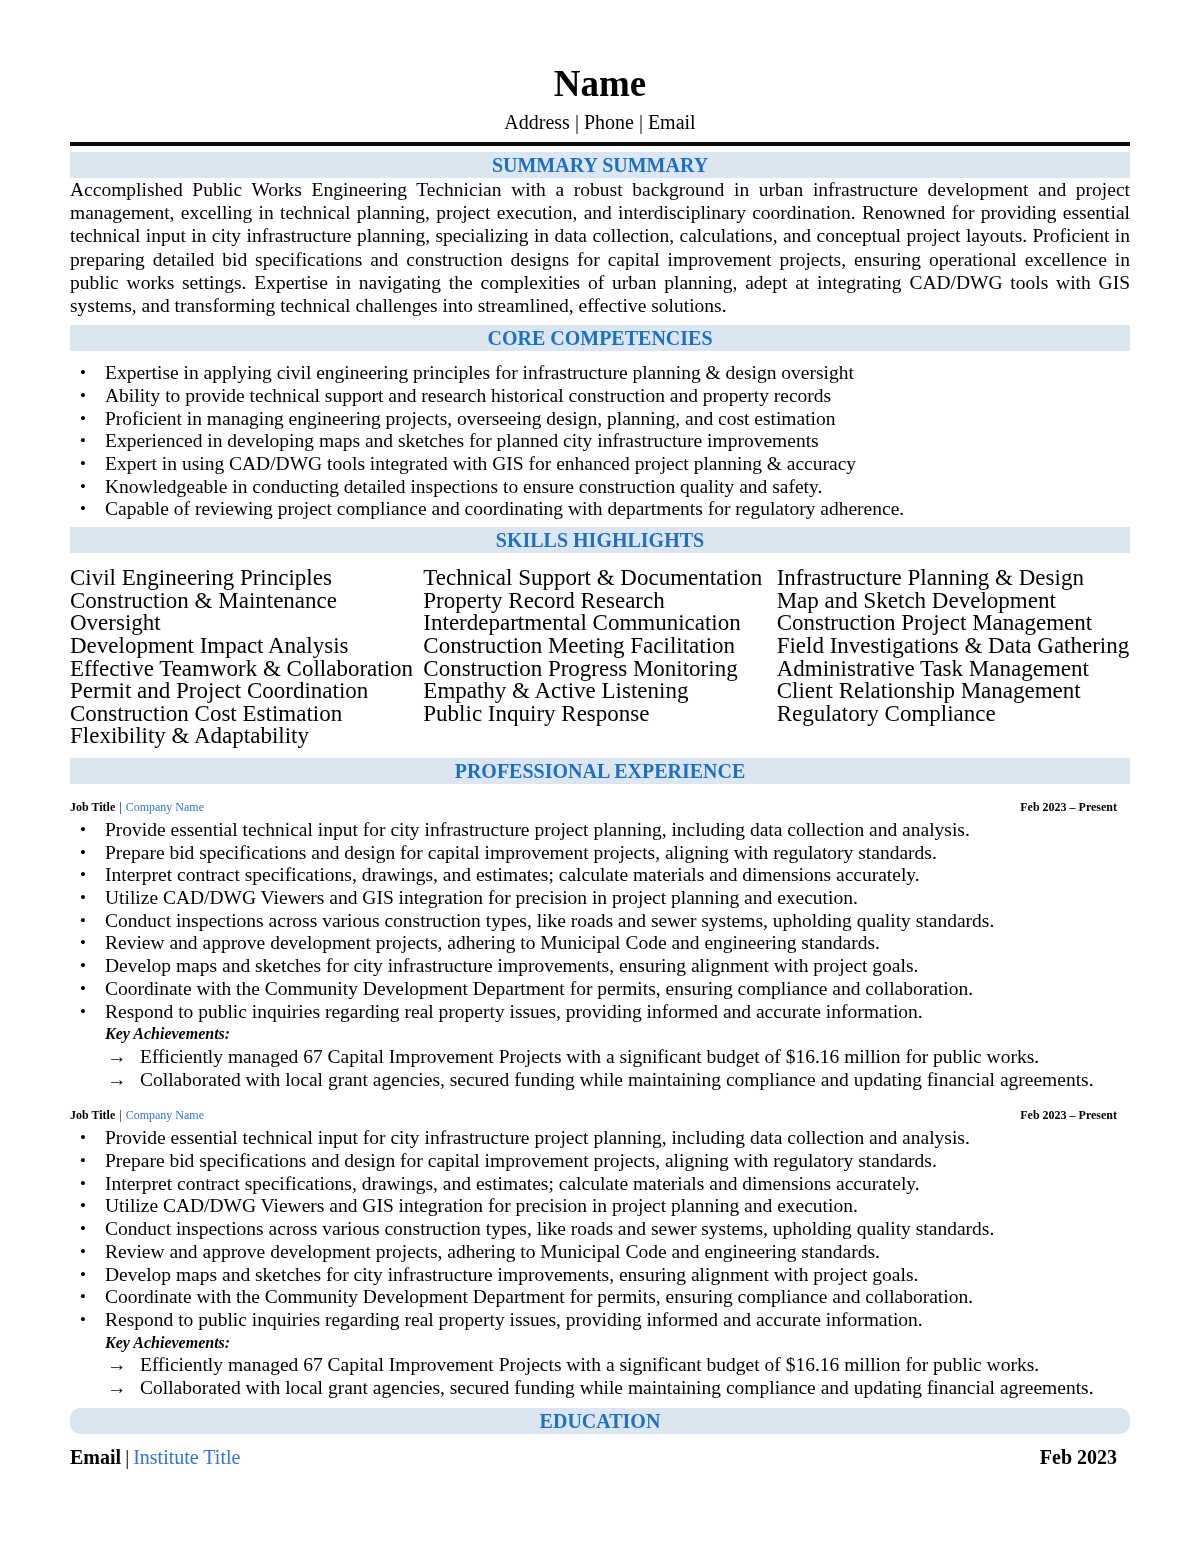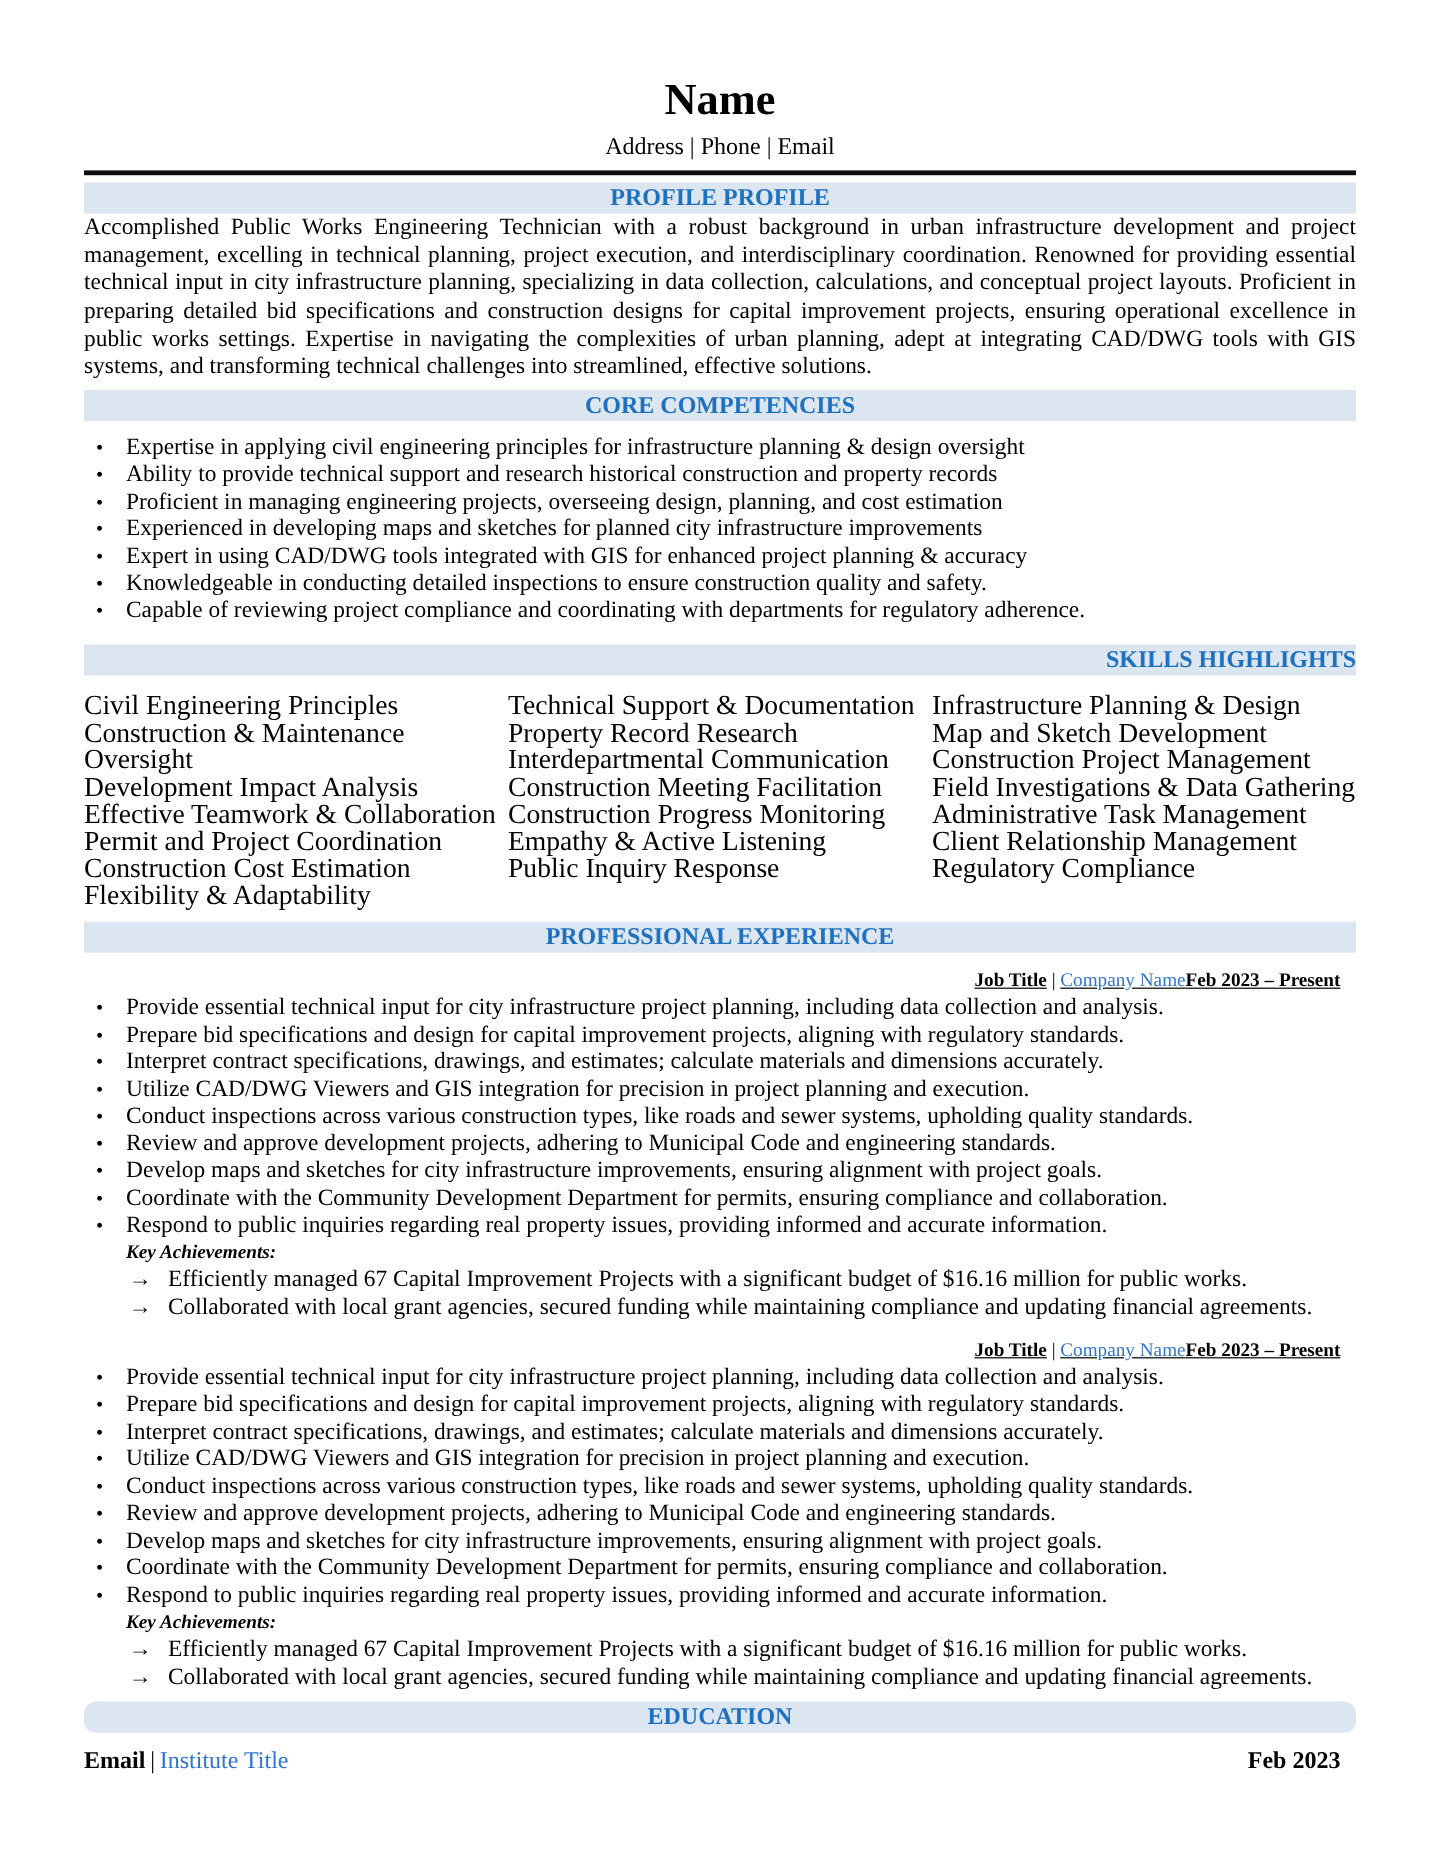--- a/index.html
+++ b/index.html
@@ -36,21 +36,21 @@
     background: #dce6f1;
     height: 26px;
     line-height: 26px;
     text-align: center;
     font-size: 20px;
     font-weight: bold;
     color: #1e70c1;
   }
   .bar-profile     { margin-top: 6px; }
   .bar-core        { margin-top: 8px; }
-  .bar-skills      { margin-top: 16px; text-align: right; }
+  .bar-skills      { margin-top: 6px; }
   .bar-experience  { margin-top: 10px; }
   .bar-education   { margin-top: 8px; border-radius: 10px; }
 
   
   .profile-text {
     font-size: 19.5px;
     line-height: 23.2px;
     text-align: justify;
   }
 
@@ -76,25 +76,24 @@
     grid-template-columns: 1fr 1fr 1fr;
   }
   .skills-column li {
     font-size: 23px;
     line-height: 22.6px;
   }
 
   
   .job-header {
     display: flex;
-    justify-content: flex-end;
+    justify-content: space-between;
     align-items: baseline;
-    font-size: 16px;
+    font-size: 12px;
     line-height: 23px;
-    text-decoration: underline;
   }
   .job-header-1 { margin-top: 12px; }
   .job-header-2 { margin-top: 13px; }
   .job-title { font-weight: bold; }
   .job-sep { font-weight: normal; padding: 0 4px; }
   .company-name { color: #2e75d0; }
   .job-dates { font-weight: bold; padding-right: 13px; white-space: nowrap; }
 
   .achievements-label {
     margin-left: 35px;
@@ -130,21 +129,21 @@
 </style>
 </head>
 <body>
 
 <div class="page">
 
   <div class="candidate-name">Name</div>
   <div class="contact-line">Address | Phone | Email</div>
   <div class="header-rule"></div>
 
-  <div class="section-bar bar-profile">PROFILE PROFILE</div>
+  <div class="section-bar bar-profile">SUMMARY SUMMARY</div>
   <p class="profile-text">Accomplished Public Works Engineering Technician with a robust background in urban infrastructure development and project management, excelling in technical planning, project execution, and interdisciplinary coordination. Renowned for providing essential technical input in city infrastructure planning, specializing in data collection, calculations, and conceptual project layouts. Proficient in preparing detailed bid specifications and construction designs for capital improvement projects, ensuring operational excellence in public works settings. Expertise in navigating the complexities of urban planning, adept at integrating CAD/DWG tools with GIS systems, and transforming technical challenges into streamlined, effective solutions.</p>
 
   <div class="section-bar bar-core">CORE COMPETENCIES</div>
   <ul class="bullet-list core-list">
 
       <li><span class="bullet">•</span><span>Expertise in applying civil engineering principles for infrastructure planning &amp; design oversight</span></li>
 
       <li><span class="bullet">•</span><span>Ability to provide technical support and research historical construction and property records</span></li>
 
       <li><span class="bullet">•</span><span>Proficient in managing engineering projects, overseeing design, planning, and cost estimation</span></li>

